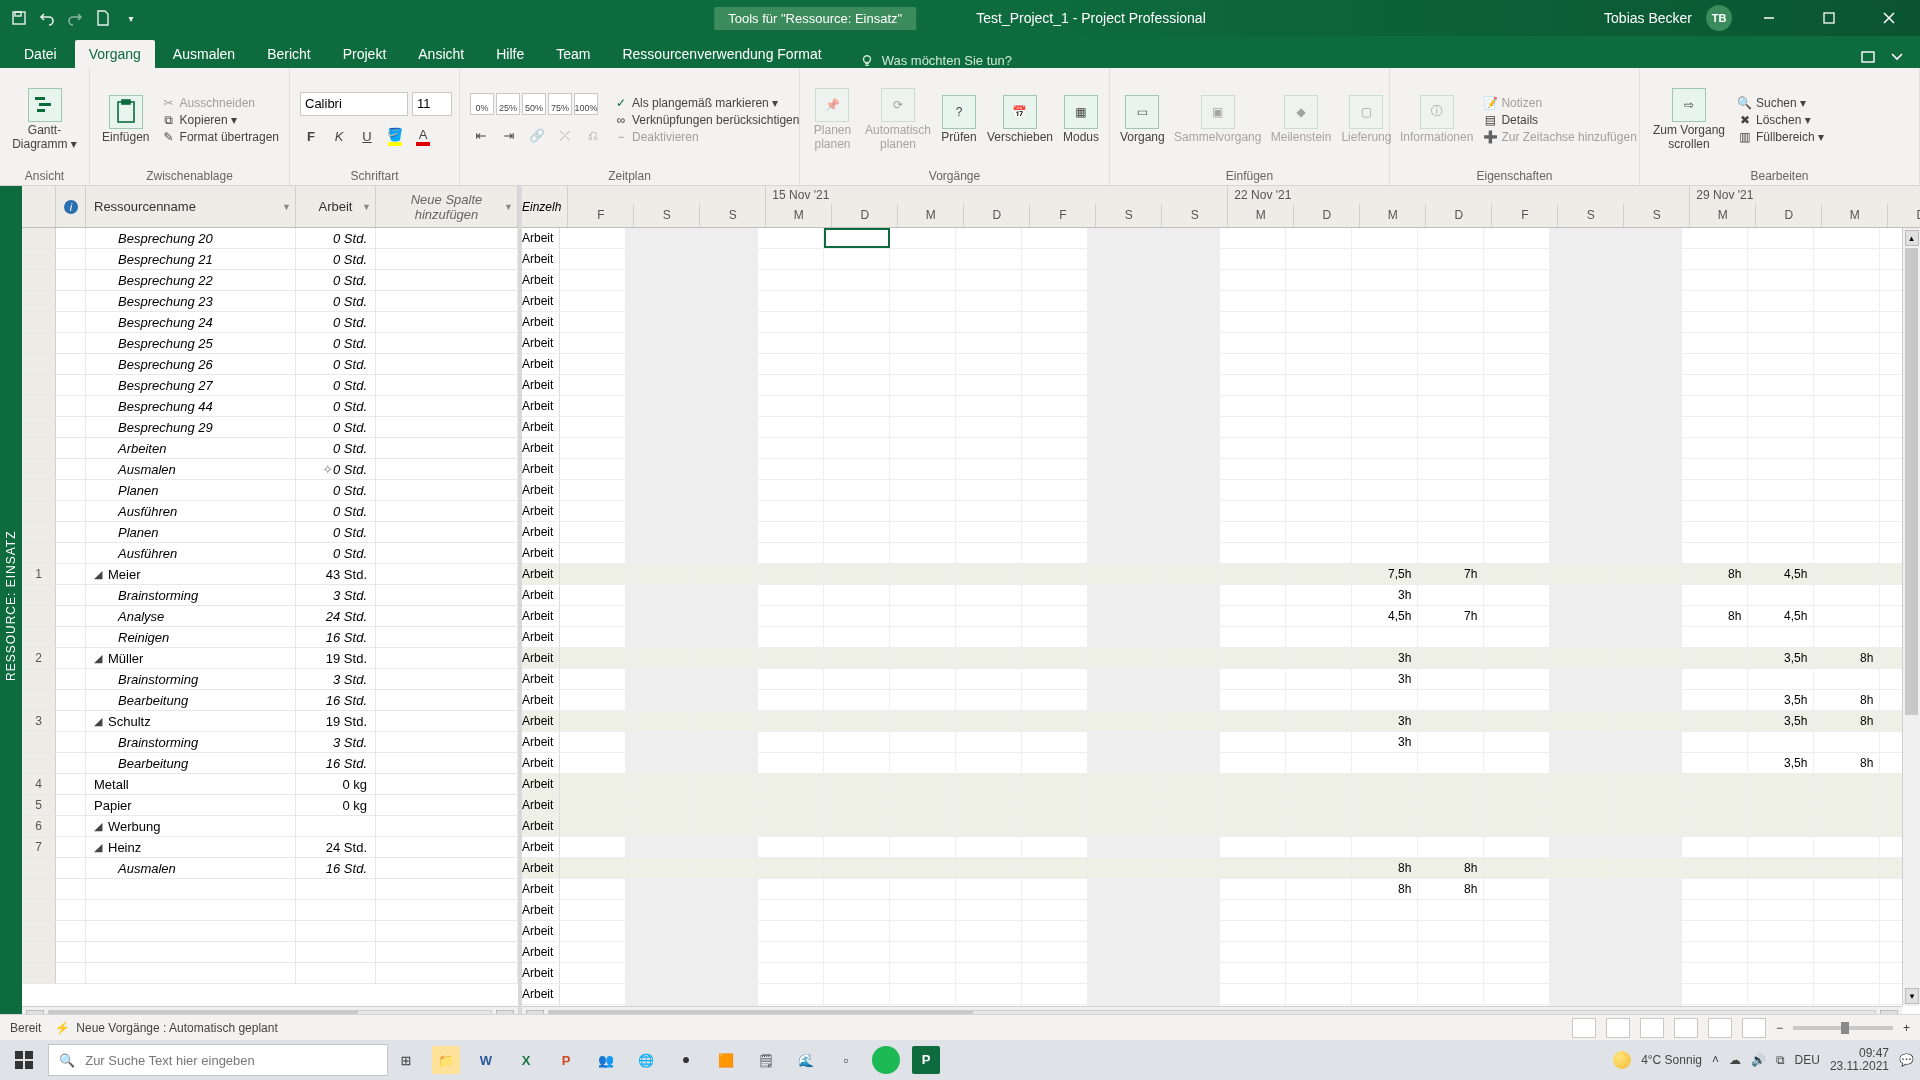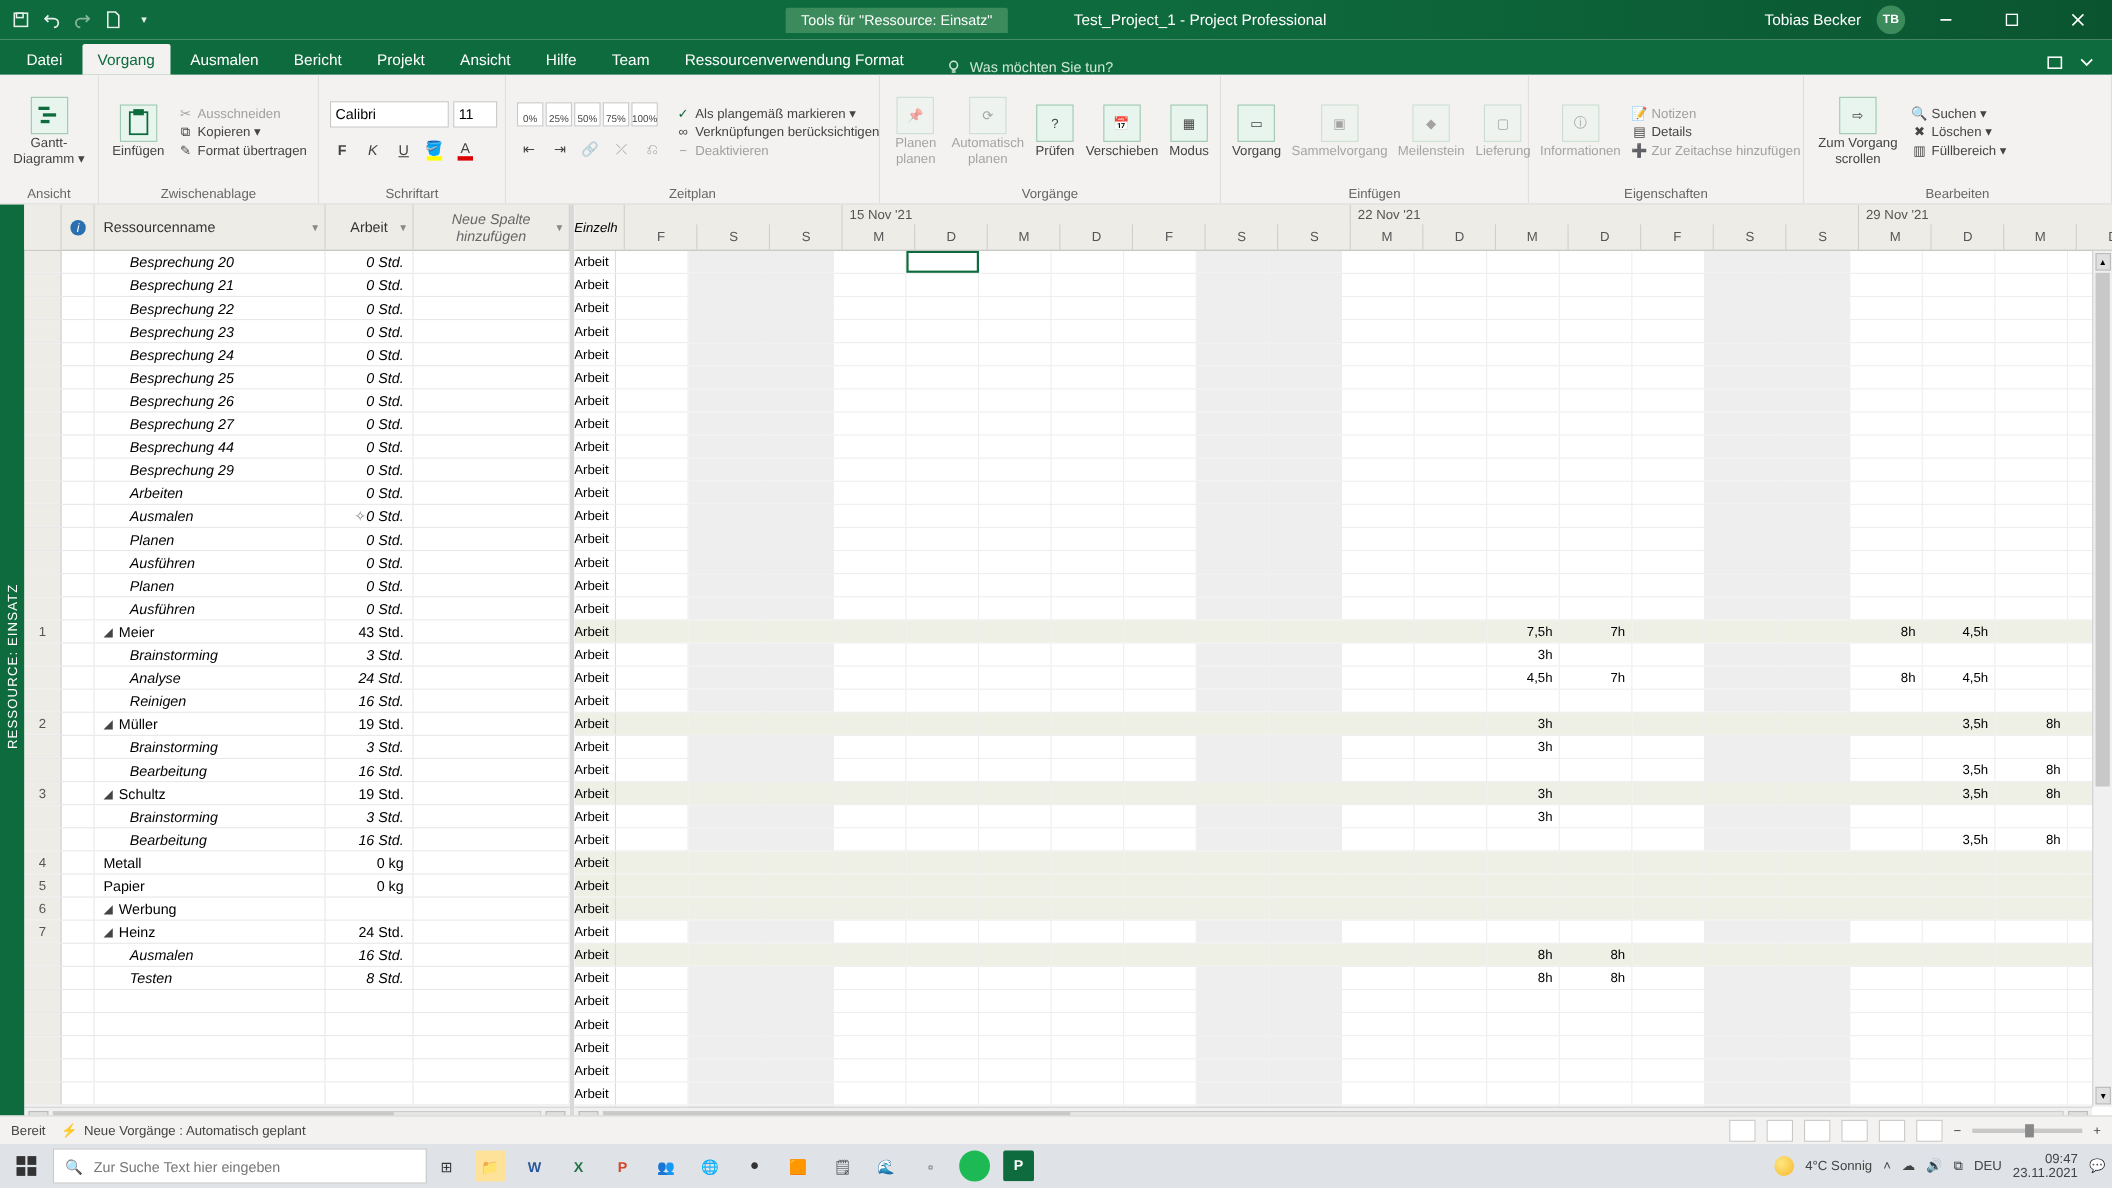--- a/index.html
+++ b/index.html
@@ -706,29 +706,20 @@
           <div class="c info"></div>
           <div class="c name sub">
             <span>Ausmalen</span>
           </div>
           <div class="c work">16 Std.</div>
           <div class="c newcol"></div>
         </div>
         <div class="lp-row">
           <div class="c rowhdr"></div>
           <div class="c info"></div>
-          <div class="c name sub">
-            <span>Testen</span>
-          </div>
-          <div class="c work">8 Std.</div>
-          <div class="c newcol"></div>
-        </div>
-        <div class="lp-row">
-          <div class="c rowhdr"></div>
-          <div class="c info"></div>
           <div class="c name res">
             <span></span>
           </div>
           <div class="c work"></div>
           <div class="c newcol"></div>
         </div>
         <div class="lp-row">
           <div class="c rowhdr"></div>
           <div class="c info"></div>
           <div class="c name res">

